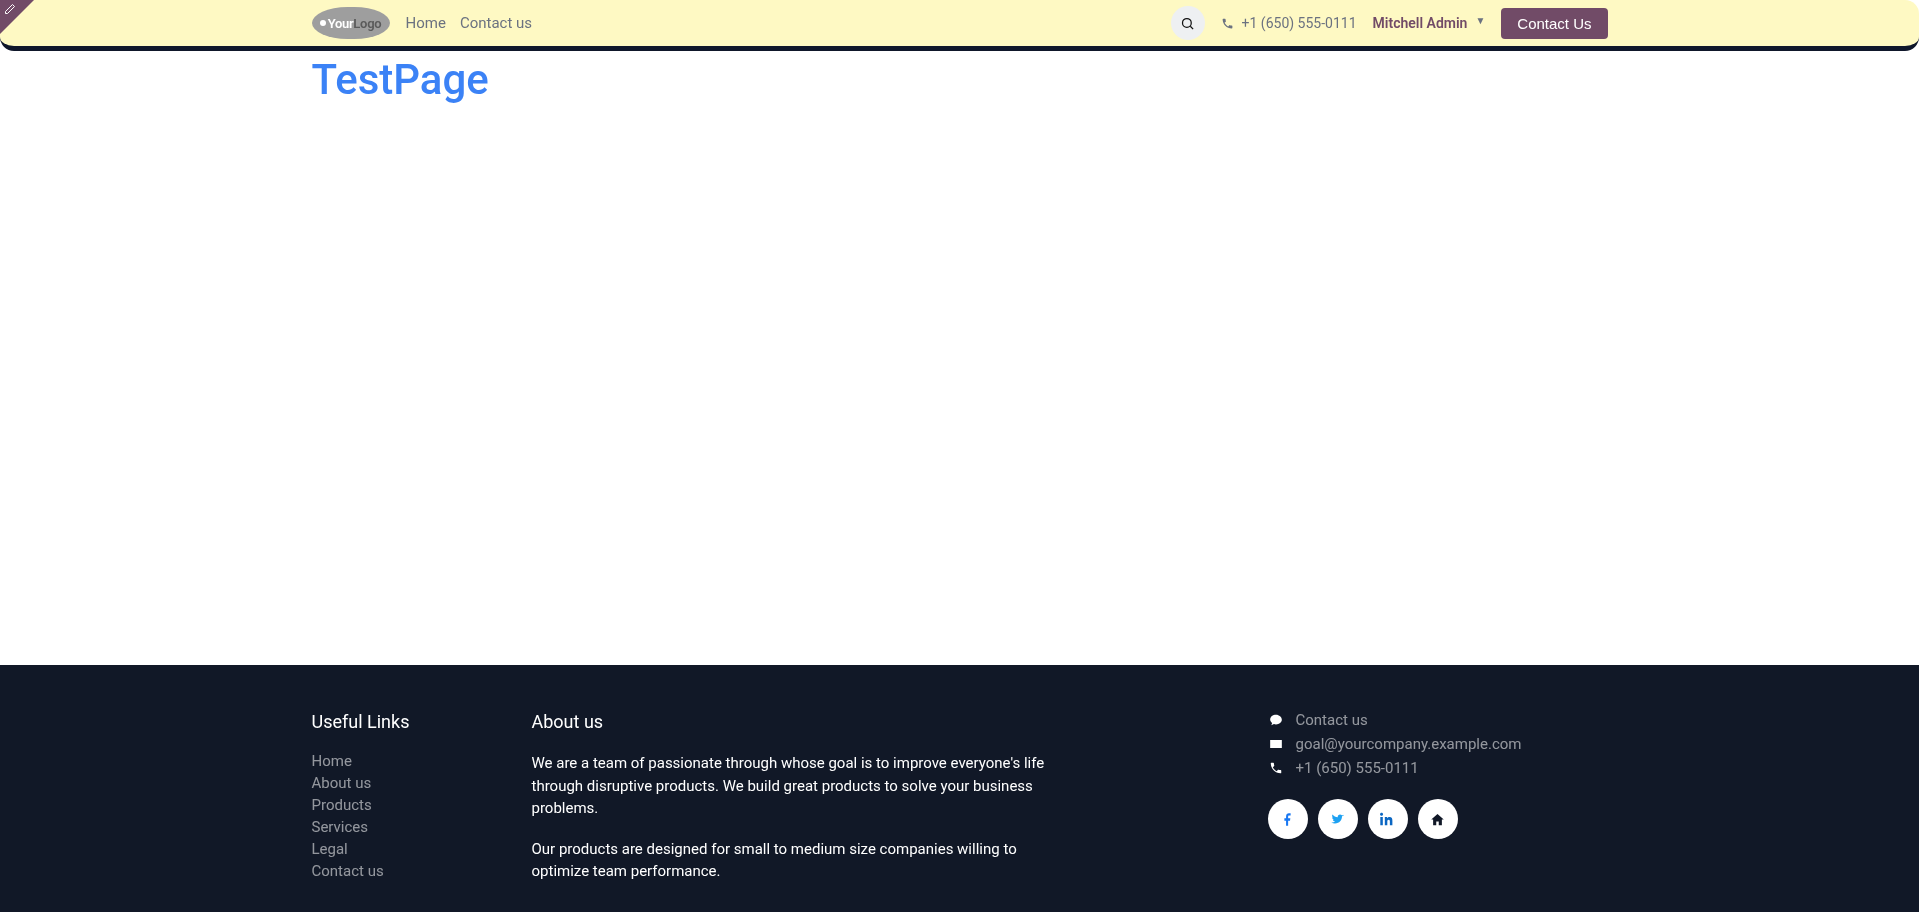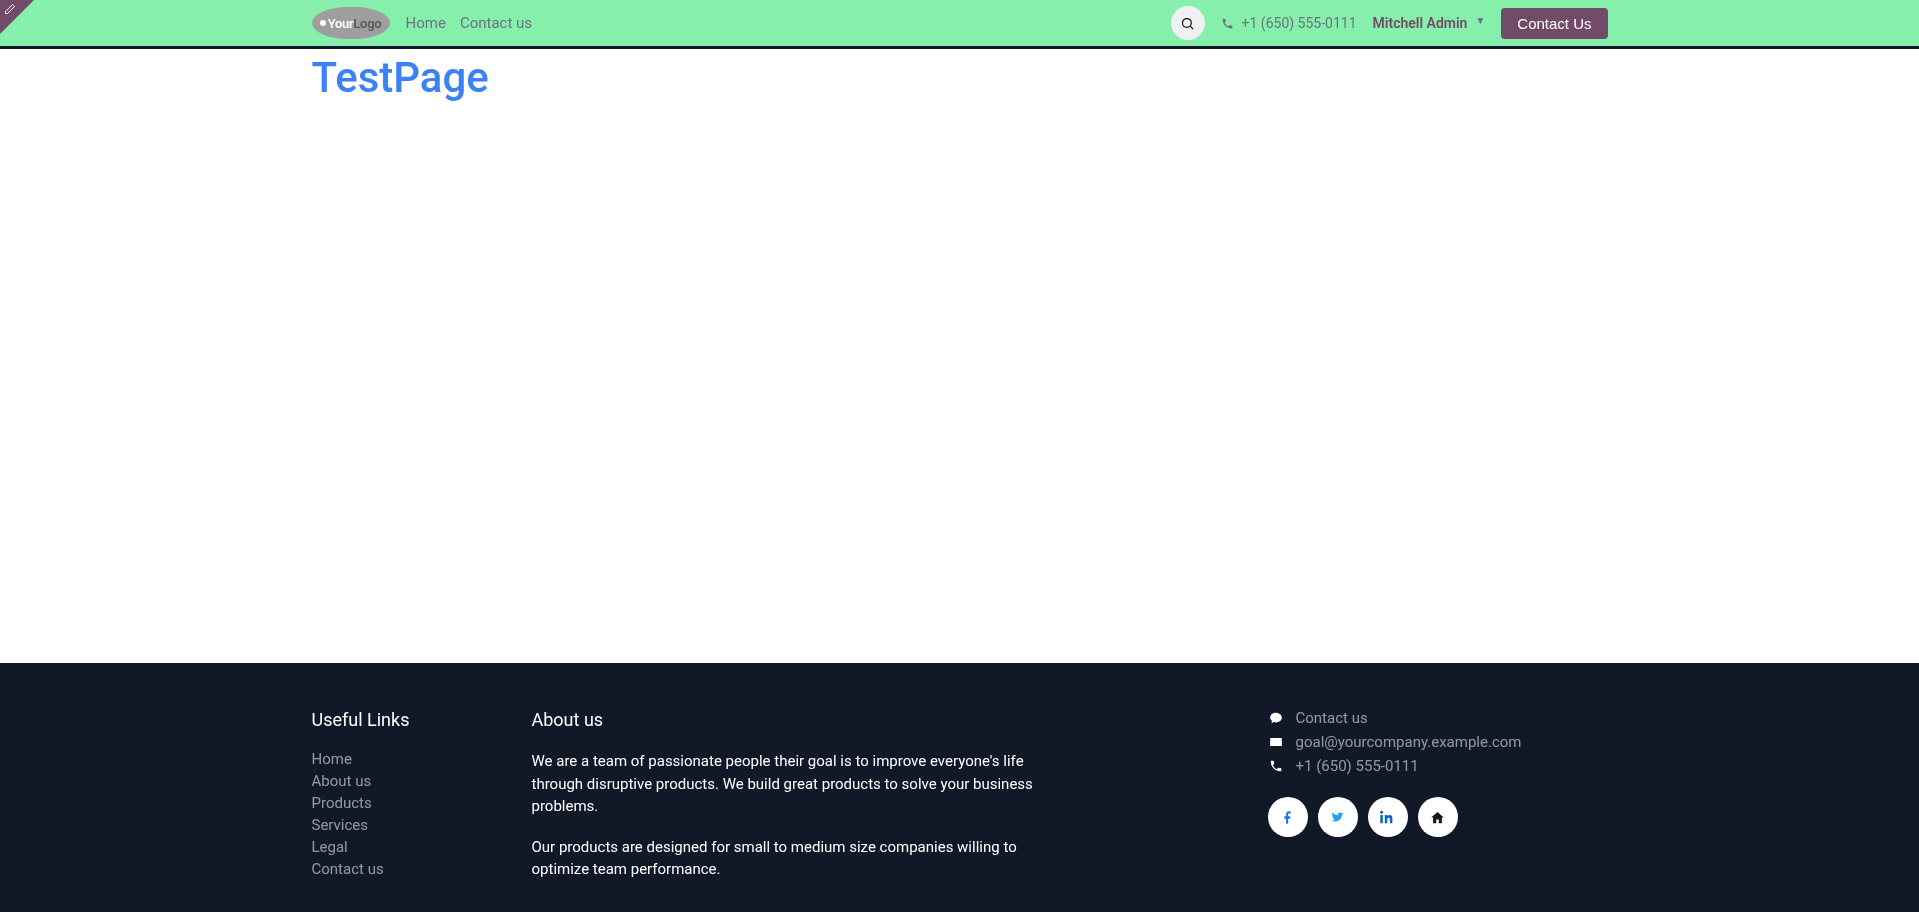--- a/index.html
+++ b/index.html
@@ -23,22 +23,23 @@
   }
   .edit-corner svg {
     position: fixed;
     top: 3px; left: 4px;
     width: 12px; height: 12px;
   }
 
   
   header.top {
     width: 100%;
-    border-bottom: 3px solid #0f172a;
-    background: #86efac;
+    border-bottom: 5px solid #0f172a;
+    background: #fef9c3;
+    border-radius: 14px;
   }
   .container {
     max-width: 1320px;
     margin: 0 auto;
     padding: 0 12px;
   }
   .header-row {
     display: flex;
     align-items: center;
     height: 46px;
@@ -267,21 +268,21 @@
         <li><a>About us</a></li>
         <li><a>Products</a></li>
         <li><a>Services</a></li>
         <li><a>Legal</a></li>
         <li><a>Contact us</a></li>
       </ul>
     </div>
 
     <div class="footer-col about">
       <h5>About us</h5>
-      <p>We are a team of passionate people their goal is to improve everyone's life through disruptive products. We build great products to solve your business problems.</p>
+      <p>We are a team of passionate through whose goal is to improve everyone's life through disruptive products. We build great products to solve your business problems.</p>
       <p>Our products are designed for small to medium size companies willing to optimize team performance.</p>
     </div>
 
     <div class="footer-col connect">
       <ul class="connect-list">
         <li>
           <span class="ic">
               <svg viewBox="0 0 24 24">
                 <path d="M12 3C6.5 3 2 6.6 2 11c0 2.4 1.3 4.5 3.4 6L4 21l4.5-2c1.1.3 2.3.5 3.5.5 5.5 0 10-3.6 10-8S17.5 3 12 3z"></path>
               </svg>

